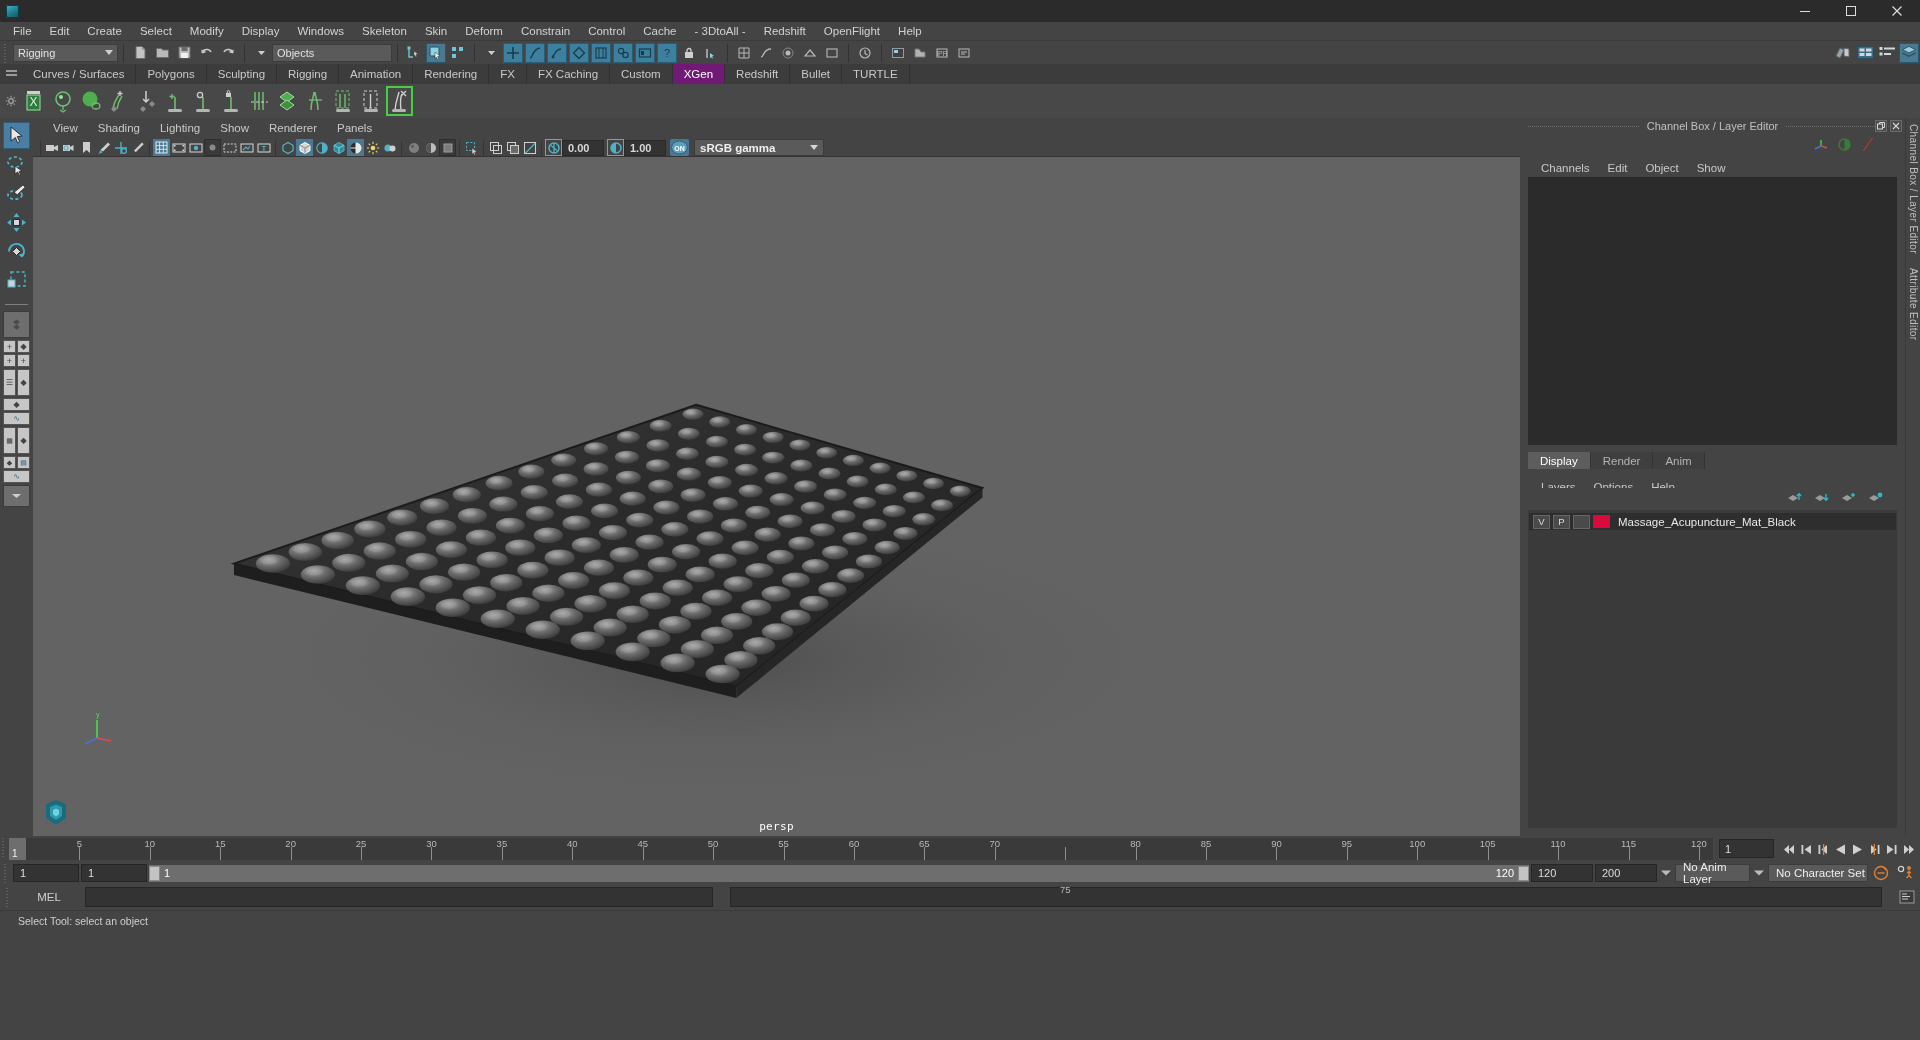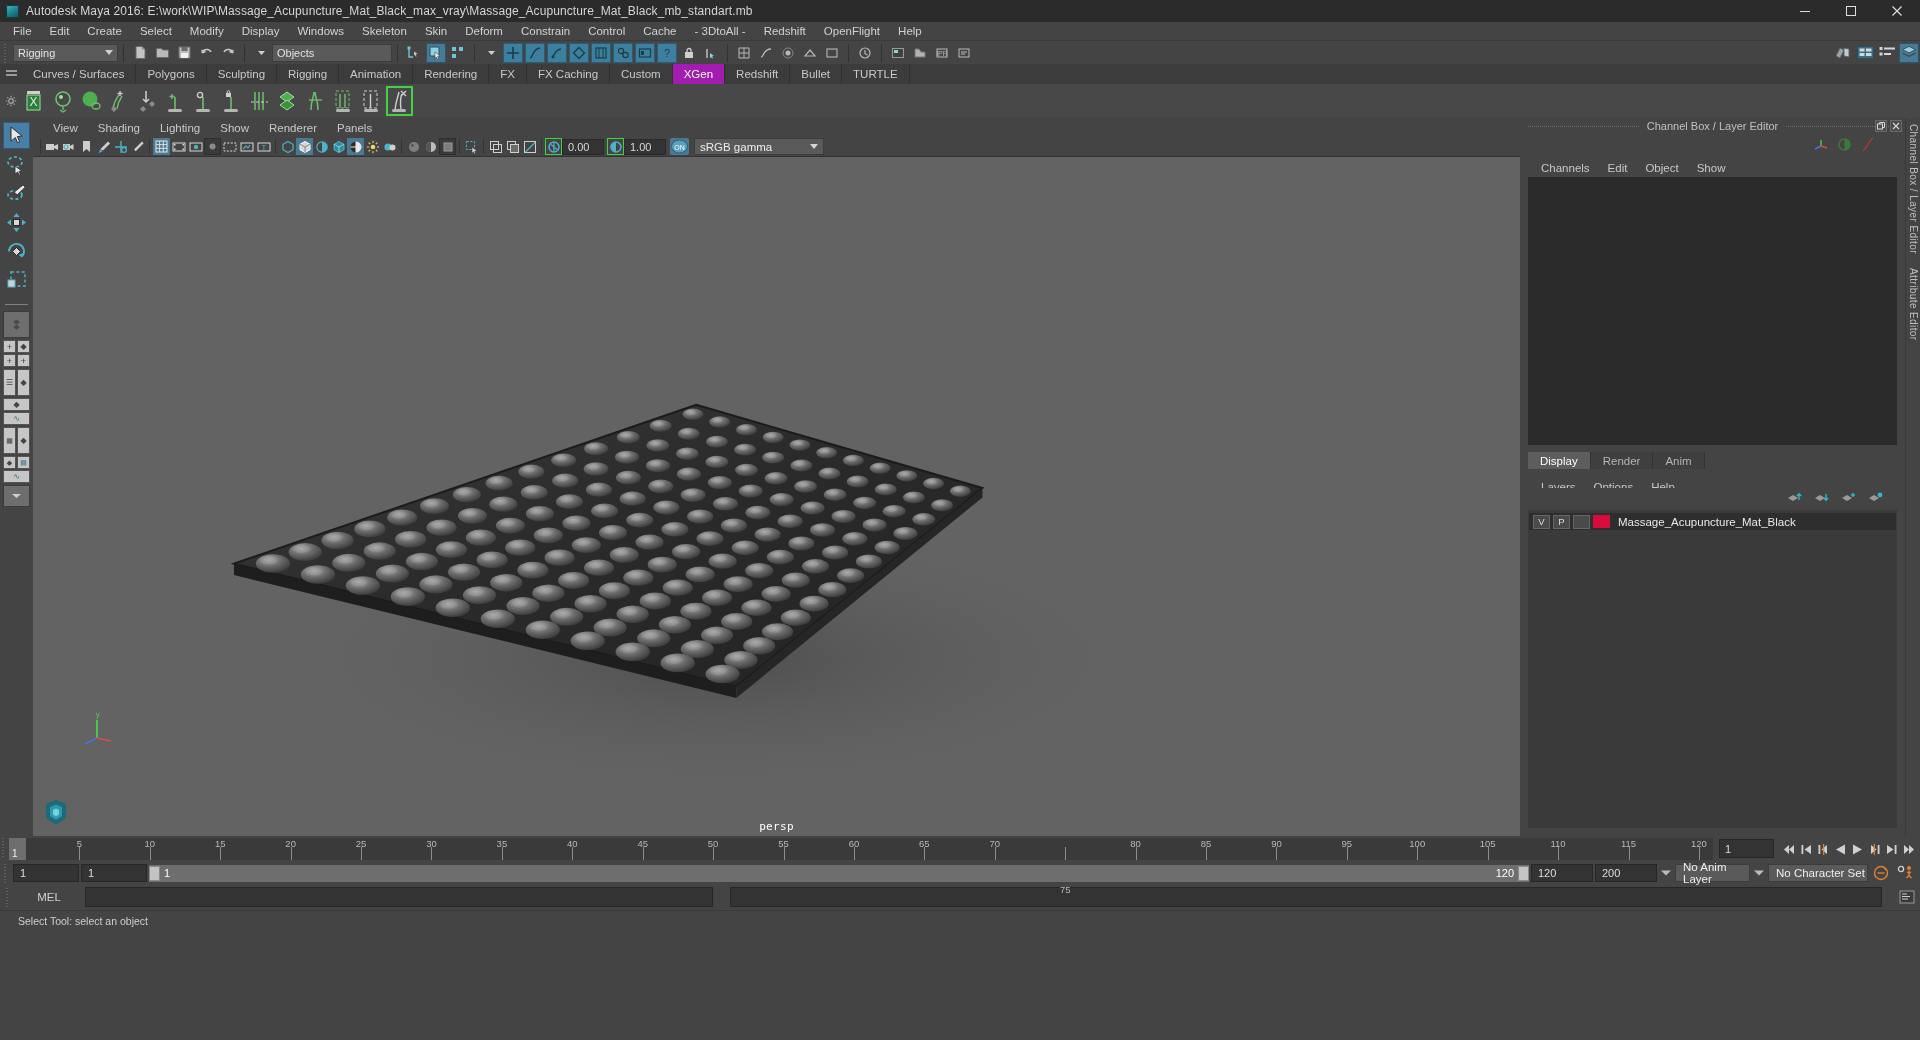--- a/index.html
+++ b/index.html
@@ -42,21 +42,21 @@
   .blue { background:#3d7f9e; border:1px solid #2b5c73; }
 
   
   .shelf-tabs { height:20px; background:#3c3c3c; display:flex; align-items:stretch;
     font-size:11.5px; }
   .shelf-handle { width:22px; display:flex; align-items:center; justify-content:center; }
   .shelf-handle .bars { width:11px; height:8px; background:
      repeating-linear-gradient(to bottom,#9a9a9a 0 2px, transparent 2px 4px); }
   .shelf-tab { padding:0 11px; display:flex; align-items:center; color:#c9c9c9;
     border-right:1px solid #313131; white-space:nowrap; }
-  .shelf-tab.active { background:#a21caf; color:#ffffff; }
+  .shelf-tab.active { background:#701a75; color:#ffffff; }
   .shelf-row { height:34px; background:#484848; display:flex; align-items:center; }
   .shelf-gear { width:22px; display:flex; align-items:center; justify-content:center; }
   .shelf-btn { width:27px; height:30px; display:flex; align-items:center; justify-content:center;
     margin-right:1px; }
   .shelf-btn.sel { outline:2px solid #43d143; outline-offset:-2px; }
 
   
   .main { display:flex; height:718px; }
   .toolbox { width:33px; background:#444444; padding-top:4px; display:flex;
     flex-direction:column; align-items:center; }
@@ -74,21 +74,21 @@
   .tb-q2 div { background:#c6c6c6; border:1px solid #555; }
   .tb-s2 { width:27px; height:27px; margin-bottom:2px; display:grid;
      grid-template-rows:1fr 1fr; gap:1px; }
   .tb-s2 div { background:#c6c6c6; border:1px solid #555; }
 
   
   .vpcol { flex:1; display:flex; flex-direction:column; background:#444; }
   .vp-menubar { height:19px; background:#444; display:flex; align-items:center;
     font-size:11.5px; padding-left:10px; }
   .vp-menubar .mi { padding:0 10px; }
-  .vp-toolbar { height:19px; background:#444; display:flex; align-items:center; padding-left:4px; }
+  .vp-toolbar { height:19px; background:#444; display:flex; align-items:flex-end; padding-left:4px;font-weight:bold; }
   .vt { width:17px; height:17px; display:inline-flex; align-items:center; justify-content:center; }
   .vt.on { background:#4a7a93; }
   .vt.dk { background:#3a3a3a; border:1px solid #2e2e2e; }
   .vt-sep { width:1px;height:15px;background:#343434;margin:0 3px; }
   .numfield { width:42px; height:16px; background:#333; color:#d8d8d8; font-size:11px;
     display:flex; align-items:center; padding-left:5px; border:1px solid #2a2a2a; }
   .gcombo { width:130px; height:17px; background:#5a5a5a; border:1px solid #3c3c3c;
     display:flex; align-items:center; font-size:11.5px; padding:0 5px; color:#eee; }
   .gcombo .arw { margin-left:auto; width:0;height:0;border-left:4px solid transparent;
     border-right:4px solid transparent;border-top:5px solid #d5d5d5; }
@@ -164,21 +164,20 @@
   .mel-lbl { width:48px; font-size:11.5px; color:#d0d0d0; text-align:center; }
   .mel-in { height:20px; background:#333; border:1px solid #262626; }
   .status-bar { height:20px; background:#444; display:flex; align-items:center;
     font-size:10.5px; color:#cfcfcf; padding-left:18px; border-top:1px solid #3a3a3a;}
 </style>
 </head>
 <body>
 
 <div class="titlebar">
   <div class="title-icon"></div>
-  <div class="title-text">Autodesk Maya 2016: E:\work\WIP\Massage_Acupuncture_Mat_Black_max_vray\Massage_Acupuncture_Mat_Black_mb_standart.mb</div>
   <div class="win-btns">
     <div class="win-btn">
       <svg width="12" height="12" viewBox="0 0 12 12">
           <rect x="1" y="6" width="10" height="1" fill="#ddd"></rect>
         </svg>
     </div>
     <div class="win-btn">
       <svg width="12" height="12" viewBox="0 0 12 12">
           <rect x="1.5" y="1.5" width="9" height="9" fill="none" stroke="#ddd" stroke-width="1"></rect>
         </svg>

